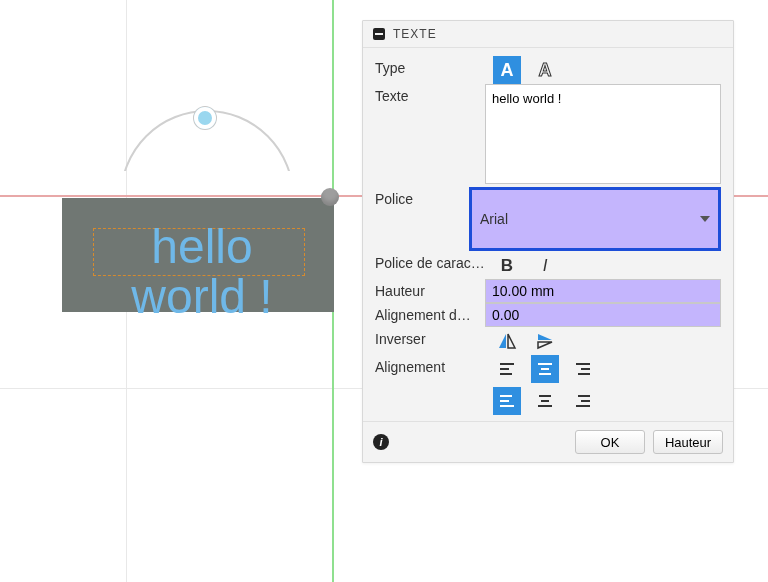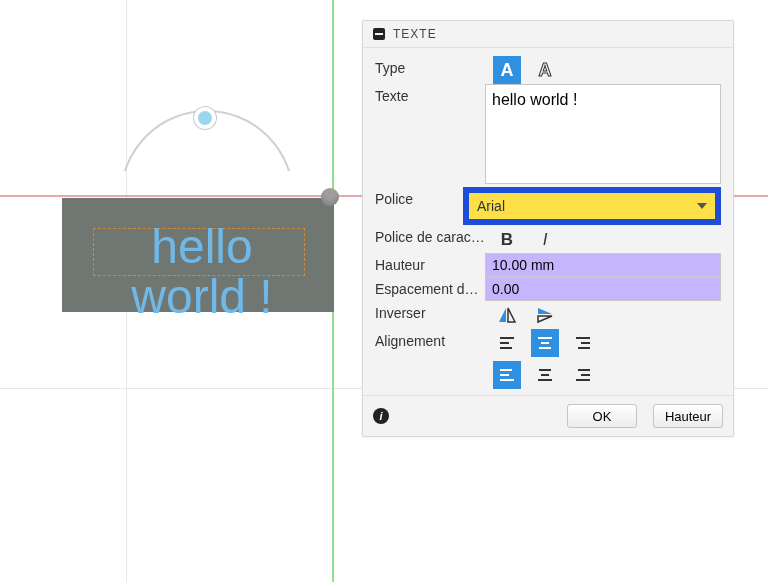--- a/index.html
+++ b/index.html
@@ -18,28 +18,28 @@
   .panel{position:absolute;left:362px;top:20px;width:370px;background:#f3f3f3;border:1px solid #d8d8d8;border-radius:1px;box-shadow:0 1px 3px rgba(0,0,0,.06)}
   .panel-head{display:flex;align-items:center;gap:8px;padding:6px 10px;border-bottom:1px solid #e0e0e0;letter-spacing:1px;font-size:12px;color:#444}
   .panel-head .collapse{width:12px;height:12px;border-radius:2px;background:#222;position:relative}
   .panel-head .collapse::after{content:"";position:absolute;left:2px;right:2px;top:5px;height:2px;background:#f3f3f3}
   .body{padding:8px 12px 6px}
   .row{display:flex;align-items:flex-start;margin:0 0}
   .row>.lab{width:118px;padding-top:4px;color:#333;white-space:nowrap;overflow:hidden;text-overflow:ellipsis}
   .row>.ctl{flex:1}
   .tg{display:inline-flex;align-items:center;justify-content:center;width:28px;height:28px;margin-right:6px;cursor:pointer;color:#333}
   .tg.sel{background:#2f8fe0;color:#fff}
-  textarea.txt{width:222px;height:86px;border:1px solid #c8c8c8;padding:6px;font-family:Arial;font-size:16px;resize:none;background:#fff}
-  .sel-box{width:230px;height:26px;border:6px solid #1d4ed8;background:#fde047;display:flex;align-items:center;justify-content:space-between;padding:0 8px;cursor:pointer}
+  textarea.txt{width:222px;height:86px;border:1px solid #c8c8c8;padding:6px;font-family:Arial;font-size:13px;resize:none;background:#fff}
+  .sel-box{width:230px;height:26px;border:3px solid #1d4ed8;background:#c4b5fd;display:flex;align-items:center;justify-content:space-between;padding:16px 8px;cursor:pointer}
   .caret{width:0;height:0;border-left:5px solid transparent;border-right:5px solid transparent;border-top:6px solid #555}
   input.inp{width:222px;height:22px;border:1px solid #c8c8c8;background:#c4b5fd;padding:0 6px;font-size:14px}
   .align-grid{display:flex;flex-wrap:wrap;gap:4px;width:120px}
   .footer{display:flex;align-items:center;justify-content:space-between;border-top:1px solid #e0e0e0;padding:8px 10px}
   .info-icon{width:16px;height:16px;border-radius:50%;background:#222;color:#fff;font-size:11px;font-weight:bold;display:flex;align-items:center;justify-content:center;font-style:italic}
-  .btns{display:flex;gap:16px}
+  .btns{display:flex;gap:8px}
   button.dlg{min-width:70px;height:24px;border:1px solid #c4c4c4;background:linear-gradient(#fff,#ececec);border-radius:3px;font-size:13px;cursor:pointer}
   svg{display:block}
 </style>
 </head>
 <body>
 
 <div class="canvas">
   <div class="grid-v" style="left:126px"></div>
   <div class="grid-h" style="top:388px"></div>
   <div class="axis-green"></div>
@@ -112,21 +112,21 @@
     </div>
 
     <div class="row">
       <div class="lab">Hauteur</div>
       <div class="ctl">
         <input class="inp" value="10.00 mm" style="">
       </div>
     </div>
 
     <div class="row">
-      <div class="lab">Espacement d…</div>
+      <div class="lab">Alignement d…</div>
       <div class="ctl">
         <input class="inp" value="0.00" style="">
       </div>
     </div>
 
     <div class="row">
       <div class="lab">Inverser</div>
       <div class="ctl">
         <span class="tg">
           <svg width="20" height="20" viewBox="0 0 20 20">

